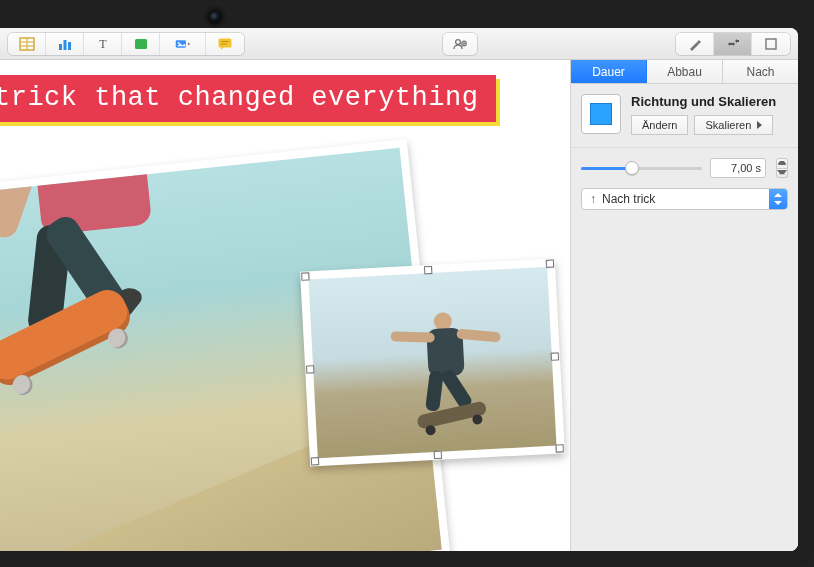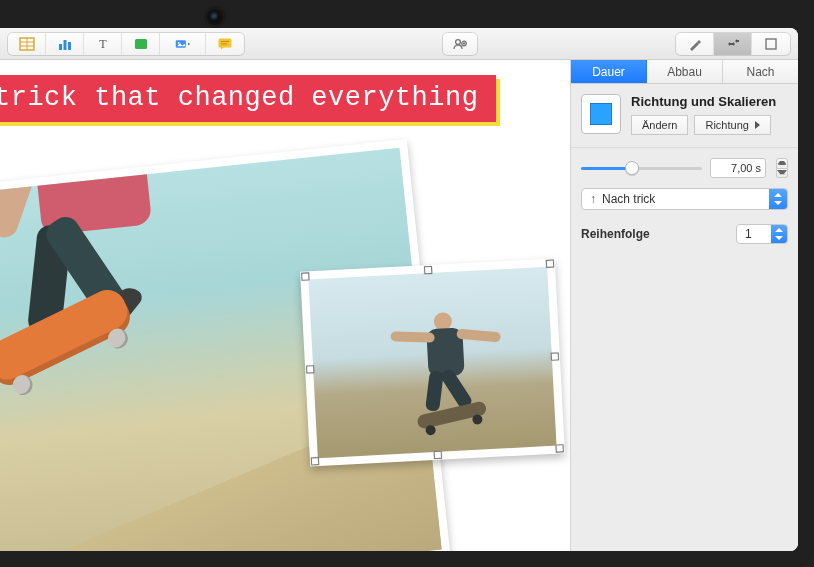--- a/index.html
+++ b/index.html
@@ -464,21 +464,21 @@
           <div class="effect-thumb">
               <div class="sq"></div>
             </div>
           <div class="effect-meta">
             <div class="effect-title">Richtung und Skalieren</div>
             <div class="effect-buttons">
               <div class="pill">
                 <span>Ändern</span>
               </div>
               <div class="pill">
-                <span>Richtung</span>
+                <span>Skalieren</span>
                 <span class="tri"></span>
               </div>
             </div>
           </div>
         </div>
 
         <div class="section">
           <div class="slider-row">
             <div class="slider">
               <div class="track"></div>
@@ -500,27 +500,17 @@
           <div class="select">
             <span class="dir-icon">↑</span>
             <span>Nach trick</span>
             <div class="cap">
                 <div class="au"></div>
                 <div class="ad"></div>
               </div>
           </div>
         </div>
 
-        <div class="order-row">
-          <div class="label">Reihenfolge</div>
-          <div class="order-select">
-            <span>1</span>
-            <div class="cap">
-                <div class="au"></div>
-                <div class="ad"></div>
-              </div>
-          </div>
-        </div>
       </div>
     </div>
 
   </div>
 </div>
 
 </body></html>

